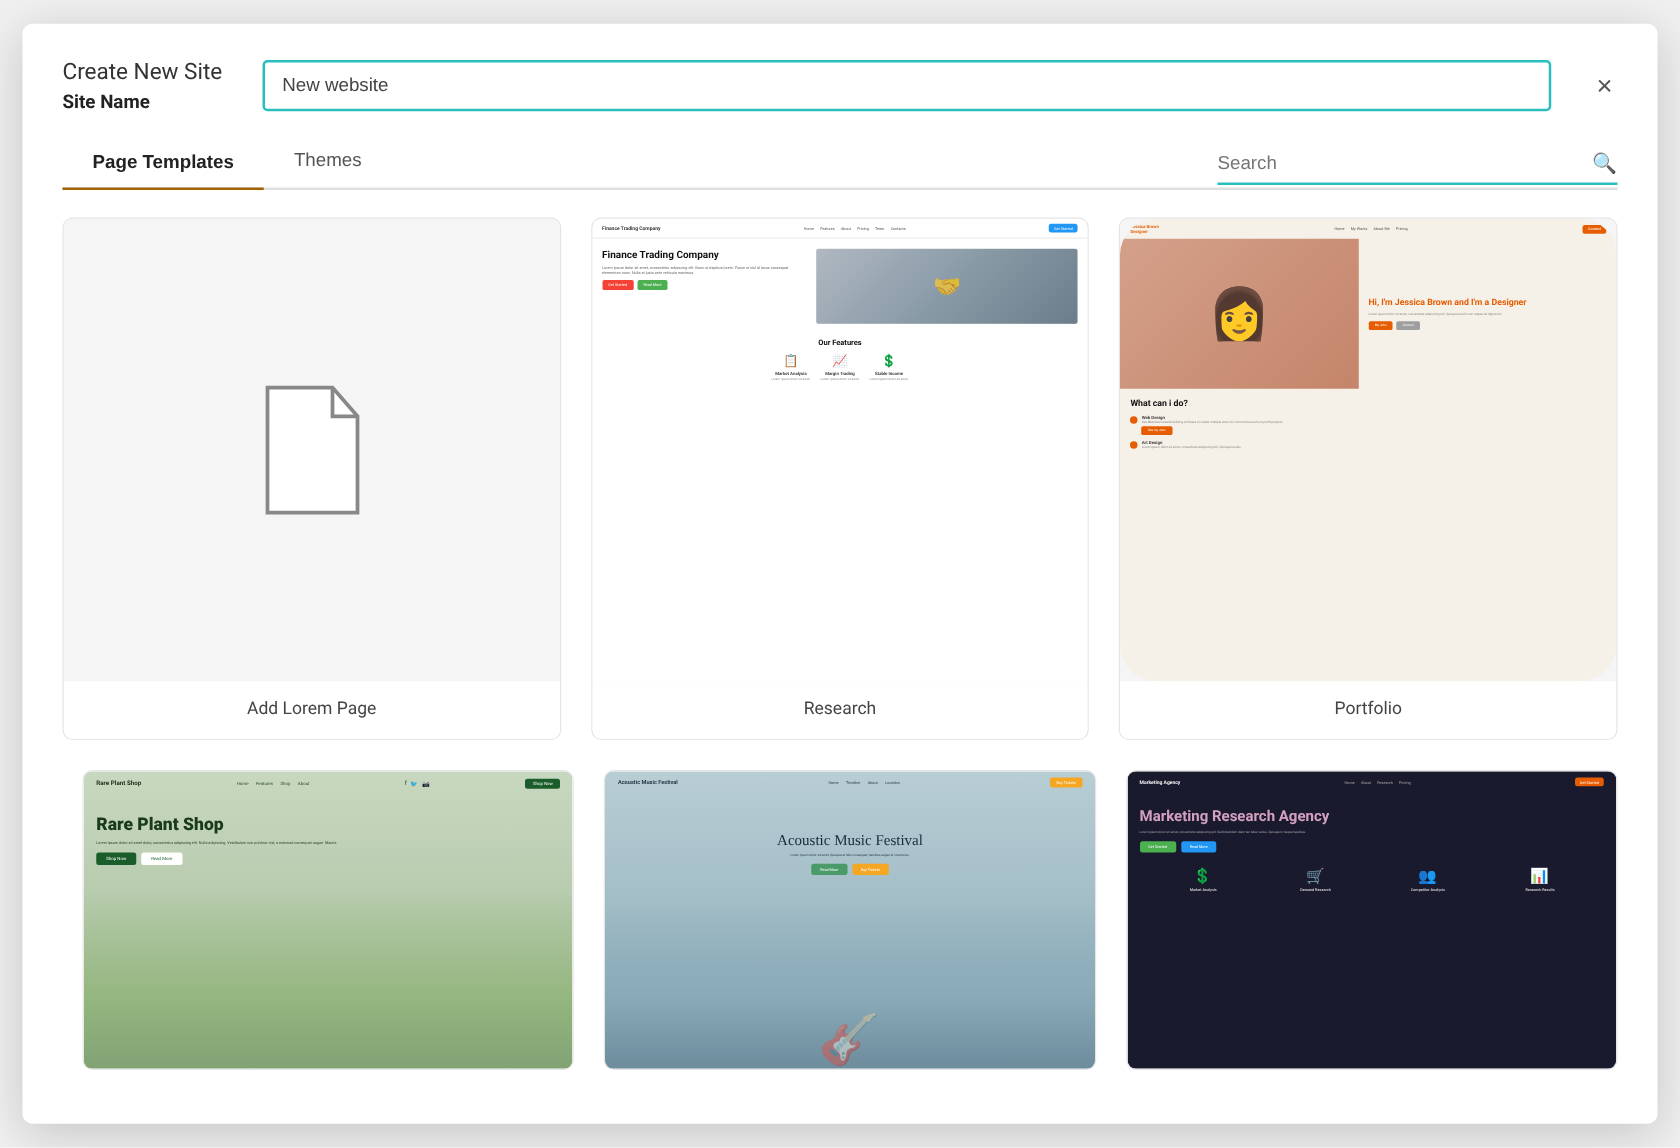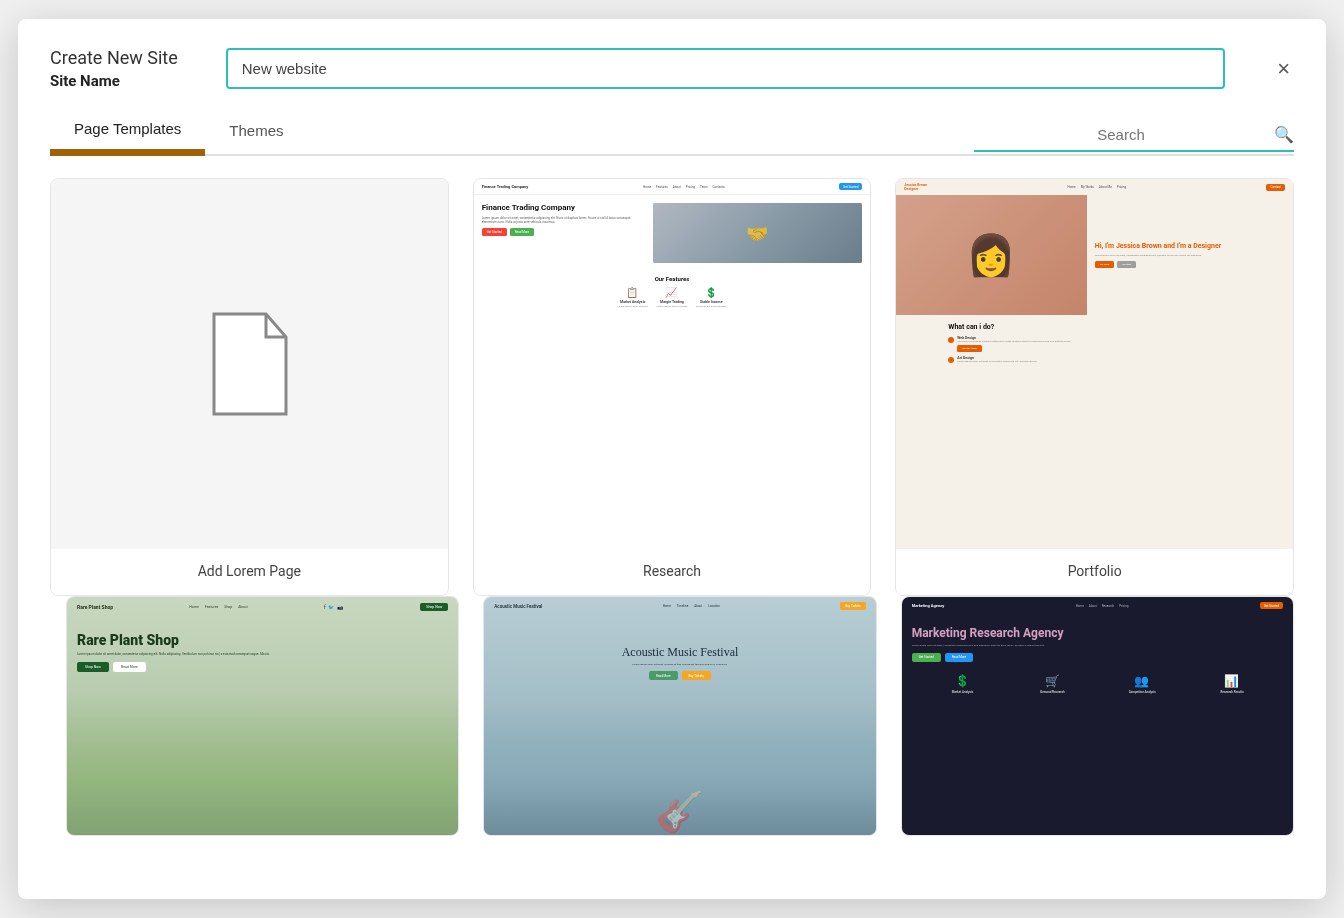--- a/index.html
+++ b/index.html
@@ -28,21 +28,21 @@
       color: #333;
       margin-bottom: 4px;
     }
     .site-name-label {
       font-size: 15px;
       font-weight: 700;
       color: #222;
     }
     .site-name-input-wrap {
       flex: 1;
-      margin: 0 48px;
+      margin: 0 32px;
     }
     .site-name-input {
       width: 100%;
       border: 2px solid #2abfbf;
       border-radius: 4px;
       padding: 10px 14px;
       font-size: 15px;
       color: #444;
       outline: none;
     }
@@ -72,39 +72,38 @@
       color: #555;
       cursor: pointer;
       border: none;
       background: none;
       position: relative;
       border-bottom: 3px solid transparent;
       margin-bottom: -2px;
     }
     .tab.active {
       color: #222;
-      font-weight: 400;
-      border-bottom: 7px solid #a16207;
+      font-weight: 700;
+      border-bottom: 2px solid #a16207;
     }
     .search-wrap {
       display: flex;
       align-items: center;
       border-bottom: 2px solid #2abfbf;
       padding-bottom: 6px;
       min-width: 320px;
       margin-bottom: 2px;
     }
     .search-input {
       border: none;
       outline: none;
       font-size: 15px;
       color: #888;
       flex: 1;
       background: transparent;
-      text-align: center;
     }
     .search-icon {
       color: #aaa;
       font-size: 16px;
       margin-left: 6px;
     }
     .templates-grid {
       display: grid;
       grid-template-columns: repeat(3, 1fr);
       gap: 24px;
@@ -213,20 +212,21 @@
     .company-feature-name { font-size: 3.5px; font-weight: 600; color: #333; margin-bottom: 1px; }
     .company-feature-desc { font-size: 2.5px; color: #888; }
 
     
     .portfolio-preview {
       width: 100%;
       height: 100%;
       background: #f5f0e8;
       font-size: 3px;
       overflow: hidden;
+      border-radius: 29px;
     }
     .portfolio-nav {
       display: flex;
       align-items: center;
       justify-content: space-between;
       padding: 4px 8px;
       background: #f5f0e8;
     }
     .portfolio-nav-logo { font-size: 3.5px; color: #e65c00; font-weight: 600; }
     .portfolio-nav-links { display: flex; gap: 5px; color: #555; font-size: 3px; }
@@ -262,21 +262,21 @@
     .portfolio-hero-title { font-size: 7px; font-weight: 700; color: #e65c00; line-height: 1.2; margin-bottom: 3px; }
     .portfolio-hero-desc { font-size: 2.5px; color: #888; margin-bottom: 4px; }
     .portfolio-hero-btns { display: flex; gap: 3px; }
     .portfolio-hero-btn1 { background: #e65c00; color: #fff; padding: 2px 5px; border-radius: 1.5px; font-size: 2.5px; }
     .portfolio-hero-btn2 { background: #9e9e9e; color: #fff; padding: 2px 5px; border-radius: 1.5px; font-size: 2.5px; }
     .portfolio-skills {
       display: flex;
       padding: 8px;
       gap: 8px;
     }
-    .portfolio-skills-left { flex: 1; margin-left: 44px; }
+    .portfolio-skills-left { flex: 1; }
     .portfolio-skills-title { font-size: 7px; font-weight: 700; color: #111; margin-bottom: 5px; }
     .portfolio-skill-item { display: flex; align-items: flex-start; margin-bottom: 4px; gap: 3px; }
     .portfolio-skill-dot { width: 6px; height: 6px; background: #e65c00; border-radius: 50%; margin-top: 1px; flex-shrink: 0; }
     .portfolio-skill-name { font-size: 3.5px; font-weight: 600; color: #333; }
     .portfolio-skill-desc { font-size: 2.5px; color: #888; }
     .portfolio-skill-btn { background: #e65c00; color: #fff; padding: 2px 5px; border-radius: 1.5px; font-size: 2.5px; display: inline-block; margin-top: 2px; }
 
     
     .plant-preview {
       width: 100%;
@@ -554,21 +554,21 @@
                 </div>
               </div>
             </div>
           </div>
         </div>
       </div>
       <div class="template-label">Portfolio</div>
     </div>
   </div>
 
-  <div style=" padding-left: 16px;">
+  <div style="margin-top: 24px; padding-left: 16px;">
     <div class="bottom-grid">
 
       <div class="bottom-card">
         <div class="template-preview">
           <div class="plant-preview">
             <div class="plant-bg-img"></div>
             <div class="plant-nav">
               <div class="plant-nav-logo">Rare Plant Shop</div>
               <div class="plant-nav-links">
                 <span>Home</span>

